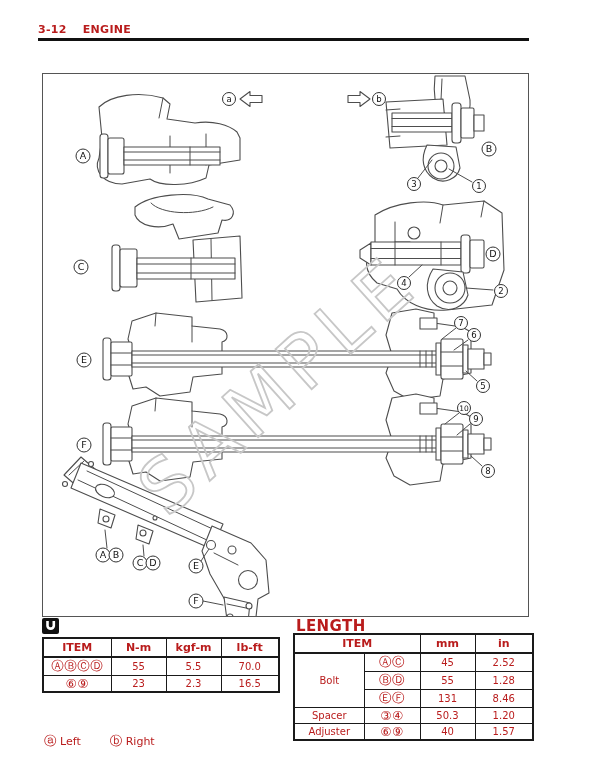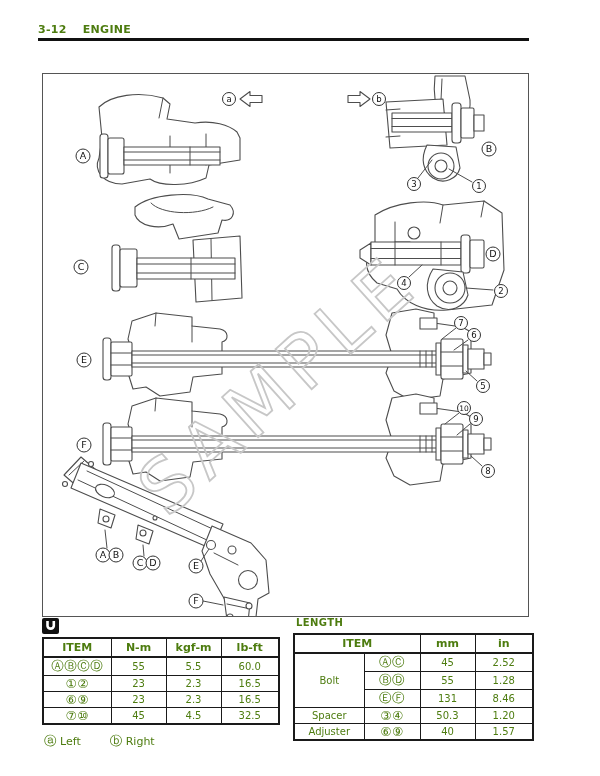--- a/index.html
+++ b/index.html
@@ -1,18 +1,18 @@
 <!DOCTYPE html>
 <html><head>
 <meta charset="utf-8">
 <style>
   html,body { margin:0; padding:0; background:#ffffff; }
   .page {
     position:relative; width:600px; height:776px; background:#fff;
-    font-family:"DejaVu Sans","Liberation Sans",sans-serif; color:#4d7c0f; overflow:hidden;
+    font-family:"DejaVu Sans","Liberation Sans",sans-serif; color:#b91c1c; overflow:hidden;
   }
   .hdr { position:absolute; left:38px; top:23px; font-size:11px; font-weight:bold; letter-spacing:.3px; }
   .hdr .num { margin-right:16px; }
   .rule { position:absolute; left:38px; top:38px; width:491px; height:3px; background:#111; }
   .dbox { position:absolute; left:42px; top:73px; width:485px; height:542px; border:1px solid #555; background:#fff; }
   svg { display:block; }
   svg text { font-family:"DejaVu Sans","Liberation Sans",sans-serif; }
   svg .fw { fill:#fff; stroke:#4d4d4d; stroke-width:1.1; stroke-linejoin:round; }
   svg .ln { fill:none; stroke:#4d4d4d; stroke-width:1; stroke-linejoin:round; stroke-linecap:round; }
   svg .co { fill:#fff; stroke:#333; stroke-width:1; }
@@ -20,21 +20,21 @@
   svg .ctn { font-size:8.5px; fill:#111; text-anchor:middle; }
   svg .wm { font-size:74px; fill:none; stroke:#c7c7c7; stroke-width:1.8; letter-spacing:8px; }
   .ticon { position:absolute; left:42px; top:618px; width:17px; height:16px; background:#111; border-radius:2px; }
   table.spec { position:absolute; border-collapse:collapse; table-layout:fixed; background:#fff;border-radius:8px; }
   .spec th, .spec td { border:1px solid #1a1a1a; text-align:center; vertical-align:middle; padding:0; }
   .spec th { font-size:11px; font-weight:bold; height:17px; border-bottom:2px solid #1a1a1a; }
   .spec td { font-size:10px; height:15px; }
   .spec td.circ { font-size:12.5px; letter-spacing:.5px; }
   #torque { left:42px; top:637px; width:236px; border:2px solid #1a1a1a; }
   #length { left:293px; top:633px; width:239px; border:2px solid #1a1a1a; }
-  .len-title { position:absolute; left:296px; top:617px; font-size:10px; font-weight:bold; letter-spacing:.4px; }
+  .len-title { position:absolute; left:296px; top:617px; font-size:15px; font-weight:bold; letter-spacing:.4px; }
   .legend { position:absolute; left:44px; top:733px; font-size:11px;text-align:right; }
   .legend .mk { font-size:12.5px; }
   .legend .gap { display:inline-block; width:22px; }
 </style>
 </head>
 <body>
 
 <div class="page">
 
   <div class="hdr">
@@ -277,39 +277,27 @@
         <tr>
       <th>ITEM</th>
       <th>N-m</th>
       <th>kgf-m</th>
       <th>lb-ft</th>
     </tr>
     <tr>
       <td class="circ">ⒶⒷⒸⒹ</td>
       <td>55</td>
       <td>5.5</td>
-      <td>60.0</td>
-    </tr>
-    <tr>
-      <td class="circ">①②</td>
-      <td>23</td>
-      <td>2.3</td>
-      <td>16.5</td>
+      <td>70.0</td>
     </tr>
     <tr>
       <td class="circ">⑥⑨</td>
       <td>23</td>
       <td>2.3</td>
       <td>16.5</td>
-    </tr>
-    <tr>
-      <td class="circ">⑦⑩</td>
-      <td>45</td>
-      <td>4.5</td>
-      <td>32.5</td>
     </tr>
   </tbody>
     </table>
 
   <div class="len-title">LENGTH</div>
   <table class="spec" id="length">
     <colgroup>
         <col style="width:70px">
         <col style="width:56px">
         <col style="width:55px">

